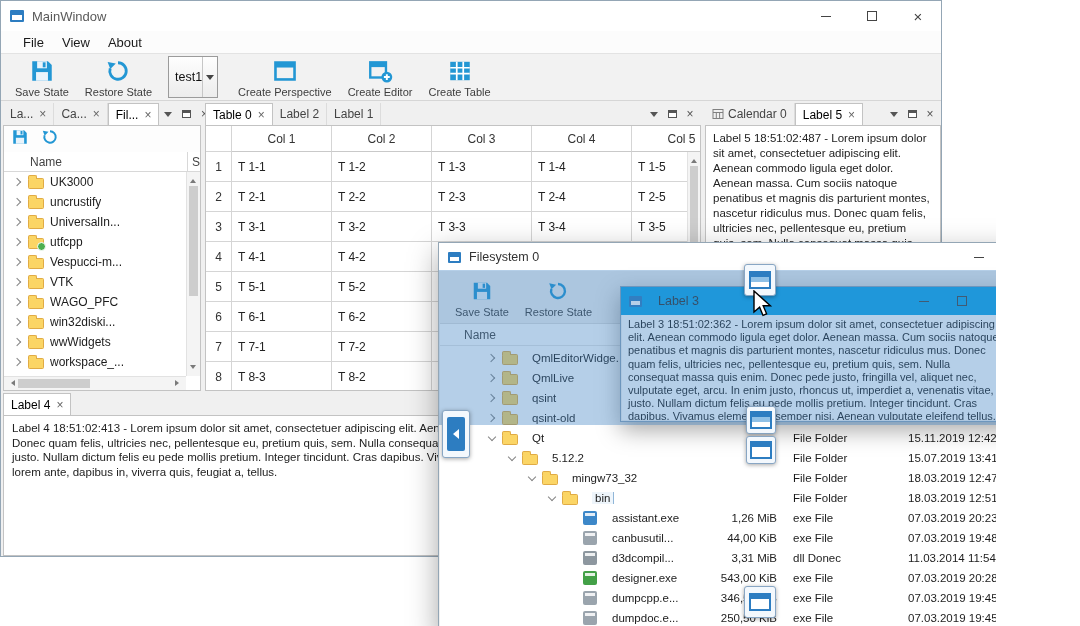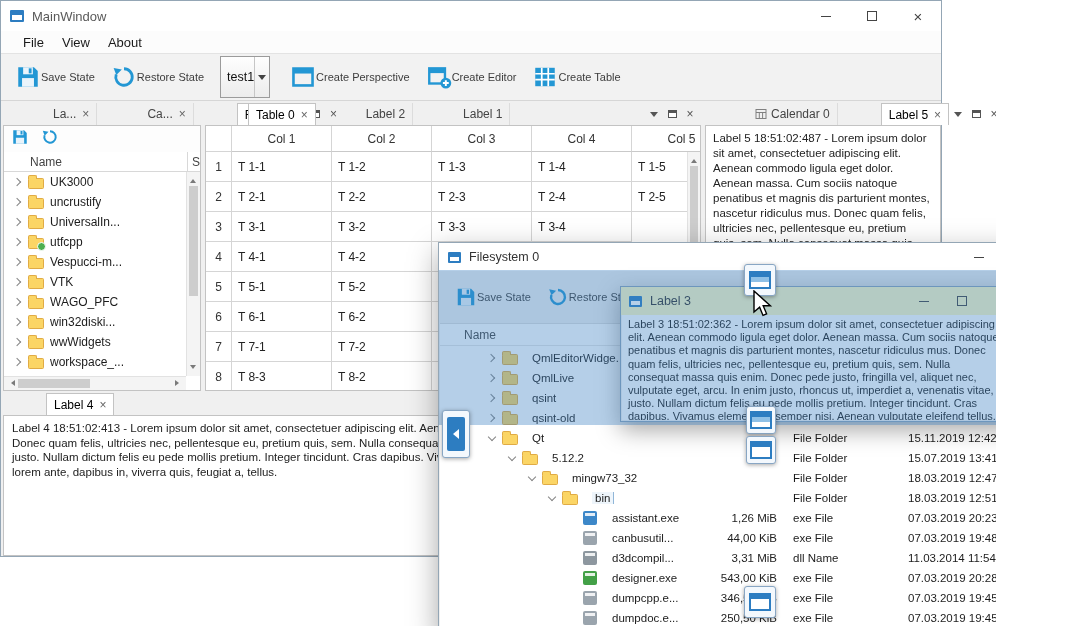--- a/index.html
+++ b/index.html
@@ -20,38 +20,38 @@
 .win-glyph::before { content:''; position:absolute; left:0; right:0; top:0; height:3px; background:#2d7dc1; }
 .win-glyph.small { width:13px; height:11px; flex:0 0 13px; }
 
 
 .main-window { left:0; top:0; width:942px; height:557px; }
 .main-window .titlebar { height:30px; }
 .main-window .win-btn { width:46px; }
 .menubar { position:absolute; top:30px; left:0; right:0; height:22px; background:#fcfcfc; display:flex; align-items:center; padding-left:13px; }
 .menu-item { padding:2px 9px; font-size:13px; color:#1a1a1a; }
 .toolbar { position:absolute; top:52px; left:0; right:0; height:48px; background:#f2f2f2; border-top:1px solid #e3e3e3; border-bottom:1px solid #d6d6d6; display:flex; align-items:center; padding-left:6px; }
-.tbtn { display:flex; flex-direction:row; align-items:center; justify-content:flex-start; padding:1px 8px 2px 8px; height:45px; }
+.tbtn { display:flex; flex-direction:column; align-items:center; justify-content:flex-end; padding:1px 8px 2px 8px; height:45px; }
 .tbtn .ticon { display:flex; align-items:center; justify-content:center; height:27px; }
 .tlabel { font-size:11px; color:#3d3d3d; margin-top:1px; white-space:nowrap; }
 .combo { width:50px; height:42px; border:1px solid #9b9b9b; background:linear-gradient(#fefefe,#ececec); display:flex; align-items:center; margin:0 12px 0 8px; }
 .combo-text { font-size:12.5px; padding-left:6px; color:#111; flex:1; }
 .combo-arrow { width:15px; height:100%; border-left:1px solid #c6c6c6; display:flex; align-items:center; justify-content:center; }
 .combo-arrow::before { content:''; display:block; width:0; height:0; border:4px solid transparent; border-top:5px solid #444; margin-top:5px; }
 
 .dockspace { position:absolute; top:100px; left:0; right:0; bottom:0; background:#f0f0f0; }
 .dock { position:absolute; }
 .left-dock   { left:2px;   top:2px;   width:198px; height:288px; }
 .center-dock { left:204px; top:2px;   width:496px; height:288px; }
 .right-dock  { left:704px; top:2px;   width:236px; height:288px; }
 .bottom-dock { left:2px;   top:292px; width:938px; height:163px; }
 
 
 .tabbar { position:absolute; top:0; left:0; right:0; height:22px; display:flex; align-items:stretch; }
-.tab { display:flex; align-items:center; padding:0 7px; font-size:12px; color:#444; border-right:1px solid #dcdcdc; white-space:nowrap;margin-left:43px; }
+.tab { display:flex; align-items:center; padding:0 7px; font-size:12px; color:#444; border-right:1px solid #dcdcdc; white-space:nowrap; }
 .tab.active { background:#fff; border:1px solid #c3c3c3; border-bottom:none; color:#000; position:relative; z-index:2; }
 .tab-x { margin-left:6px; font-size:12px; color:#666; line-height:1; }
 .tab-icon { margin-right:4px; display:inline-flex; }
 .dock-btns { margin-left:auto; display:flex; align-items:center; padding-right:2px; }
 .dock-btn { width:18px; height:18px; display:flex; align-items:center; justify-content:center; }
 .g-menu { display:block; width:0; height:0; border:4px solid transparent; border-top:5px solid #555; margin-top:5px; }
 .g-float { display:block; width:9px; height:8px; border:1px solid #555; border-top:3px solid #555; background:#fff; }
 .g-xs { font-size:12px; color:#555; line-height:1; }
 .dock-content { position:absolute; top:22px; left:0; right:0; bottom:0; background:#fff; border:1px solid #c3c3c3; overflow:hidden; }
 
@@ -124,21 +124,21 @@
 .fs-row { display:flex; align-items:center; height:20px; padding-left:44px; font-size:11.5px; color:#1c1c1c; white-space:nowrap; }
 .fs-indent { flex:0 0 auto; }
 .fs-name { flex:1; overflow:hidden;margin-left:8px; }
 .fs-name-text.selected { outline:1px solid #90b6d8; background:#eef5fb; padding:0 3px; }
 .fs-size { width:80px; flex:0 0 80px; text-align:right; color:#222; }
 .fs-type { width:131px; flex:0 0 131px; padding-left:16px; }
 .fs-date { width:170px; flex:0 0 170px; }
 
 
 .label3-window { left:620px; top:286px; width:400px; height:136px; border:1px solid #8ba4ba; box-shadow:0 8px 22px rgba(0,0,0,.35); z-index:20; }
-.label3-window .titlebar { height:28px; background:#fef9c3; }
+.label3-window .titlebar { height:28px; background:#0ea5e9;gap:8px; }
 .label3-window .win-btn { width:38px; }
 .l3-content { position:absolute; top:28px; left:1px; right:1px; bottom:1px; background:#fff; }
 .l3-text { position:absolute; top:0; left:0; right:15px; bottom:0; padding:3px 4px 0 6px; font-size:11px; line-height:13.2px; color:#1b1b1b; overflow:hidden; }
 
 
 .drag-overlay { position:absolute; left:439px; top:270px; width:640px; height:155px; background:rgba(60,130,195,.38); z-index:40; }
 .indicator { position:absolute; z-index:50; background:#f3f8fd; border:1px solid #88a6c4; border-radius:3px; box-shadow:0 1px 4px rgba(0,0,0,.35); display:flex; align-items:center; justify-content:center; }
 .ind-top    { left:744px; top:264px; width:32px; height:32px; }
 .ind-c1     { left:746px; top:406px; width:30px; height:28px; }
 .ind-c2     { left:746px; top:436px; width:30px; height:28px; }
@@ -402,20 +402,21 @@
                   <div class="tcell">T 2-3</div>
                   <div class="tcell">T 2-4</div>
                   <div class="tcell">T 2-5</div>
                 </div>
                 <div class="trow">
                   <div class="tnum">3</div>
                   <div class="tcell">T 3-1</div>
                   <div class="tcell">T 3-2</div>
                   <div class="tcell">T 3-3</div>
                   <div class="tcell">T 3-4</div>
+                  <div class="tcell">T 3-5</div>
                 </div>
                 <div class="trow">
                   <div class="tnum">4</div>
                   <div class="tcell">T 4-1</div>
                   <div class="tcell">T 4-2</div>
                   <div class="tcell">T 4-3</div>
                   <div class="tcell">T 4-4</div>
                   <div class="tcell">T 4-5</div>
                 </div>
                 <div class="trow">
@@ -642,21 +643,21 @@
             <span class="fs-size">44,00 KiB</span>
             <span class="fs-type">exe File</span>
             <span class="fs-date">07.03.2019 19:48</span>
           </div>
           <div class="fs-row">
             <span class="fs-indent" style="width: 80px;"></span>
             <span class="chev none"></span>
             <span class="fileicon dll-gray"></span>
             <span class="fs-name"><span class="fs-name-text">d3dcompil...</span></span>
             <span class="fs-size">3,31 MiB</span>
-            <span class="fs-type">dll Name</span>
+            <span class="fs-type">dll Donec</span>
             <span class="fs-date">11.03.2014 11:54</span>
           </div>
           <div class="fs-row">
             <span class="fs-indent" style="width: 80px;"></span>
             <span class="chev none"></span>
             <span class="fileicon exe-green"></span>
             <span class="fs-name"><span class="fs-name-text">designer.exe</span></span>
             <span class="fs-size">543,00 KiB</span>
             <span class="fs-type">exe File</span>
             <span class="fs-date">07.03.2019 20:28</span>

